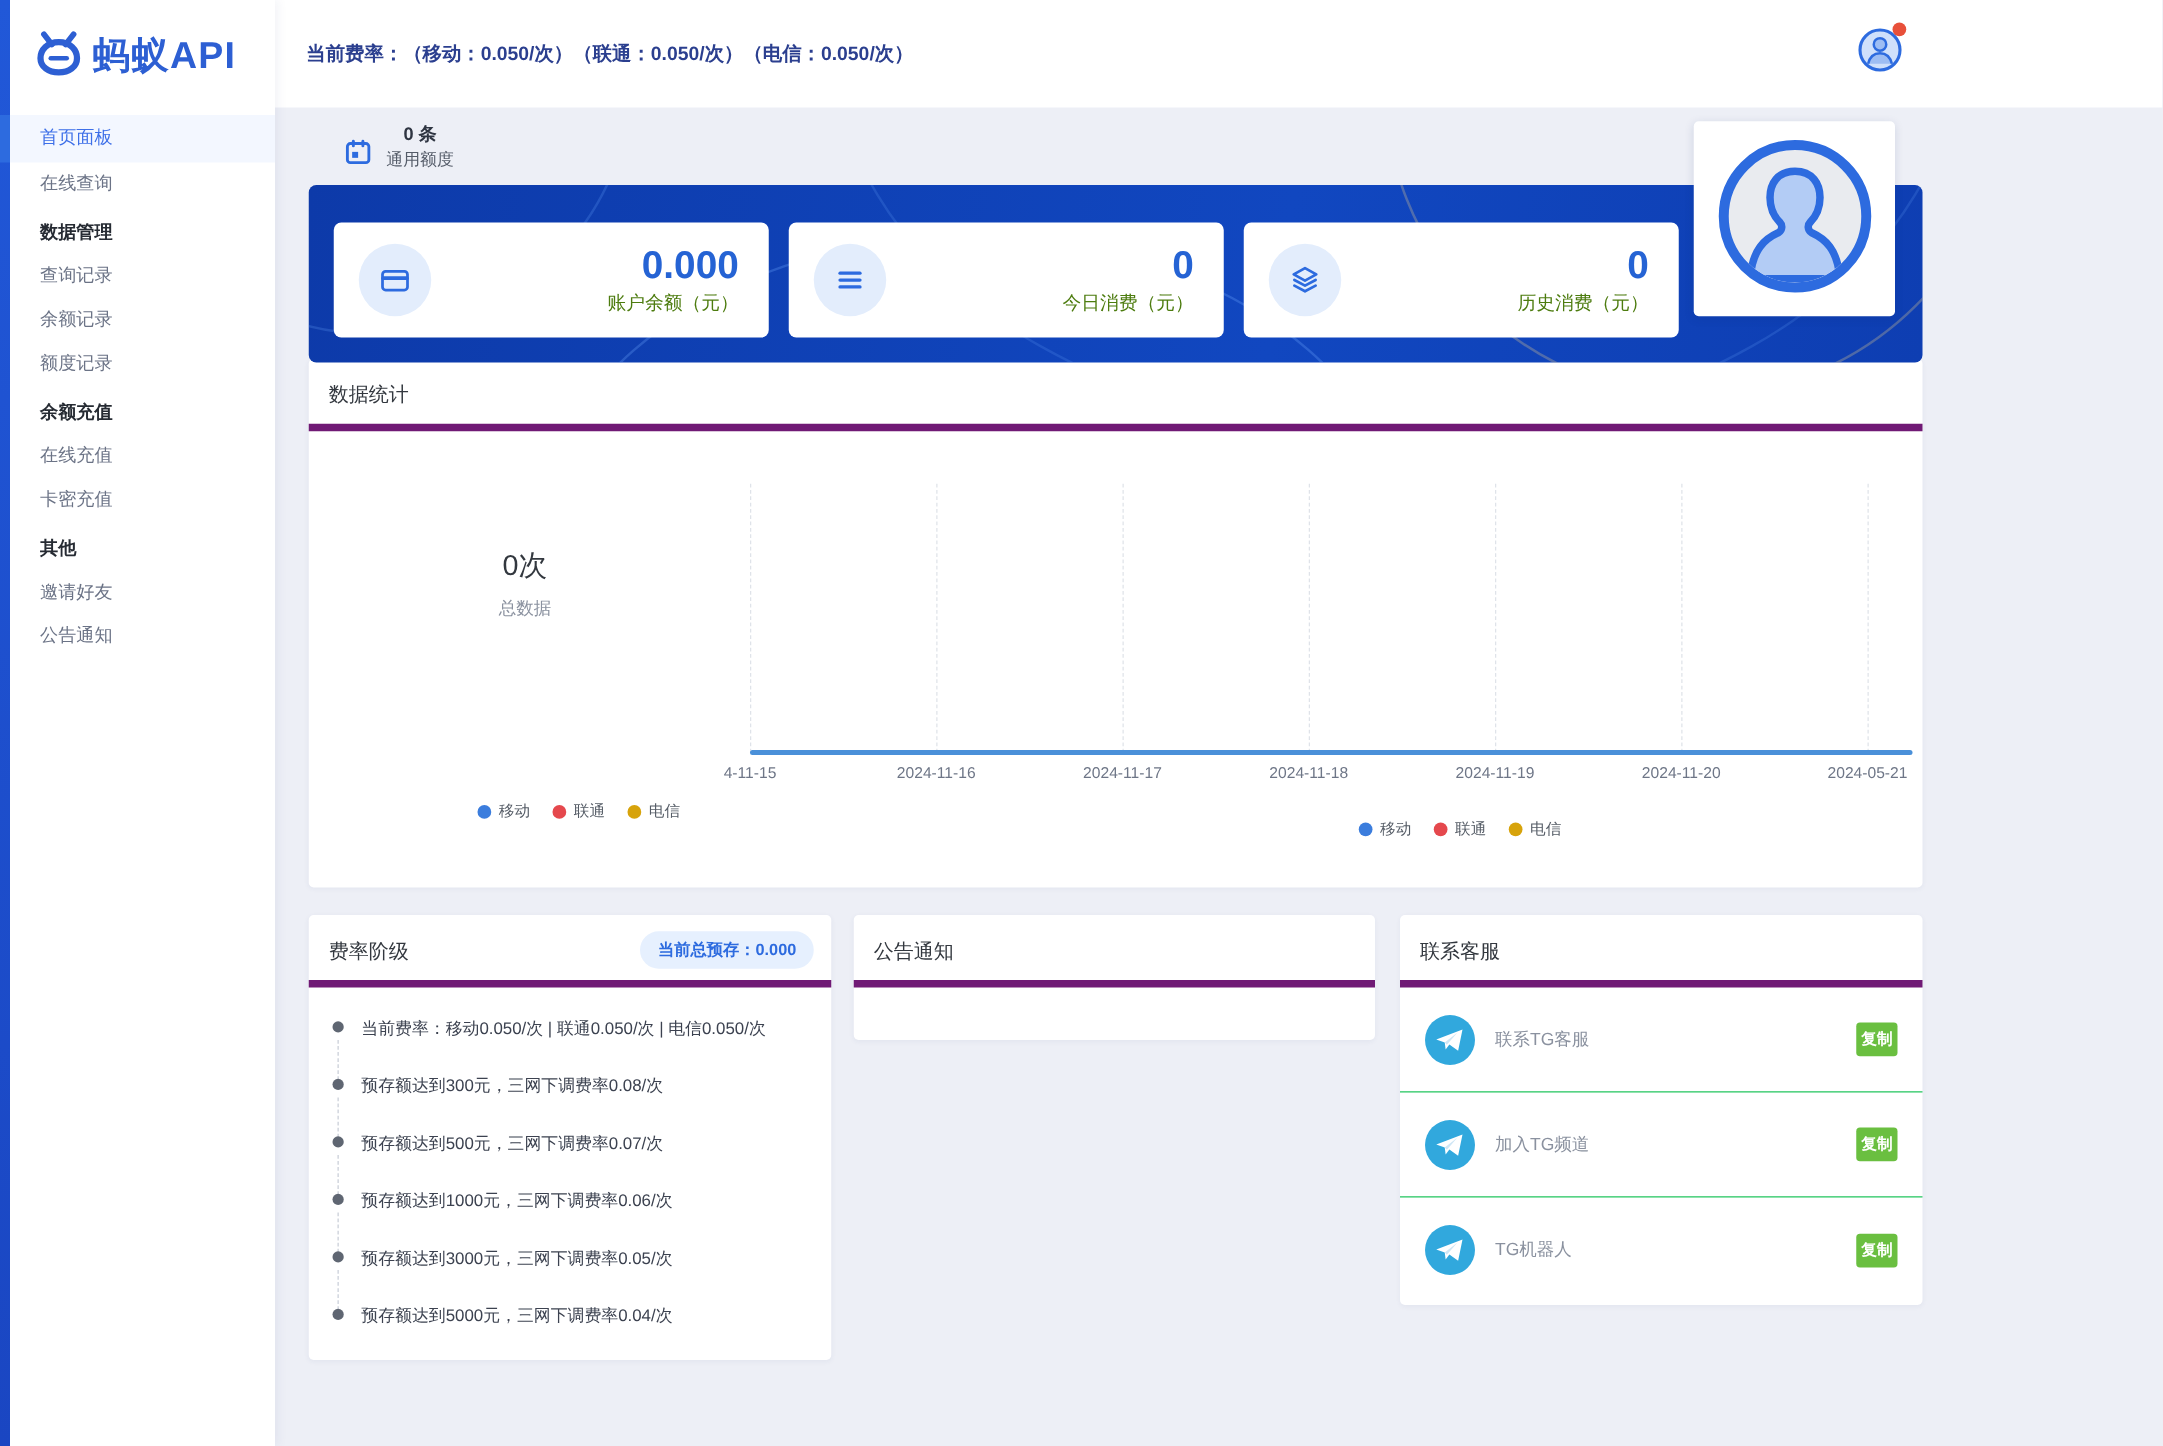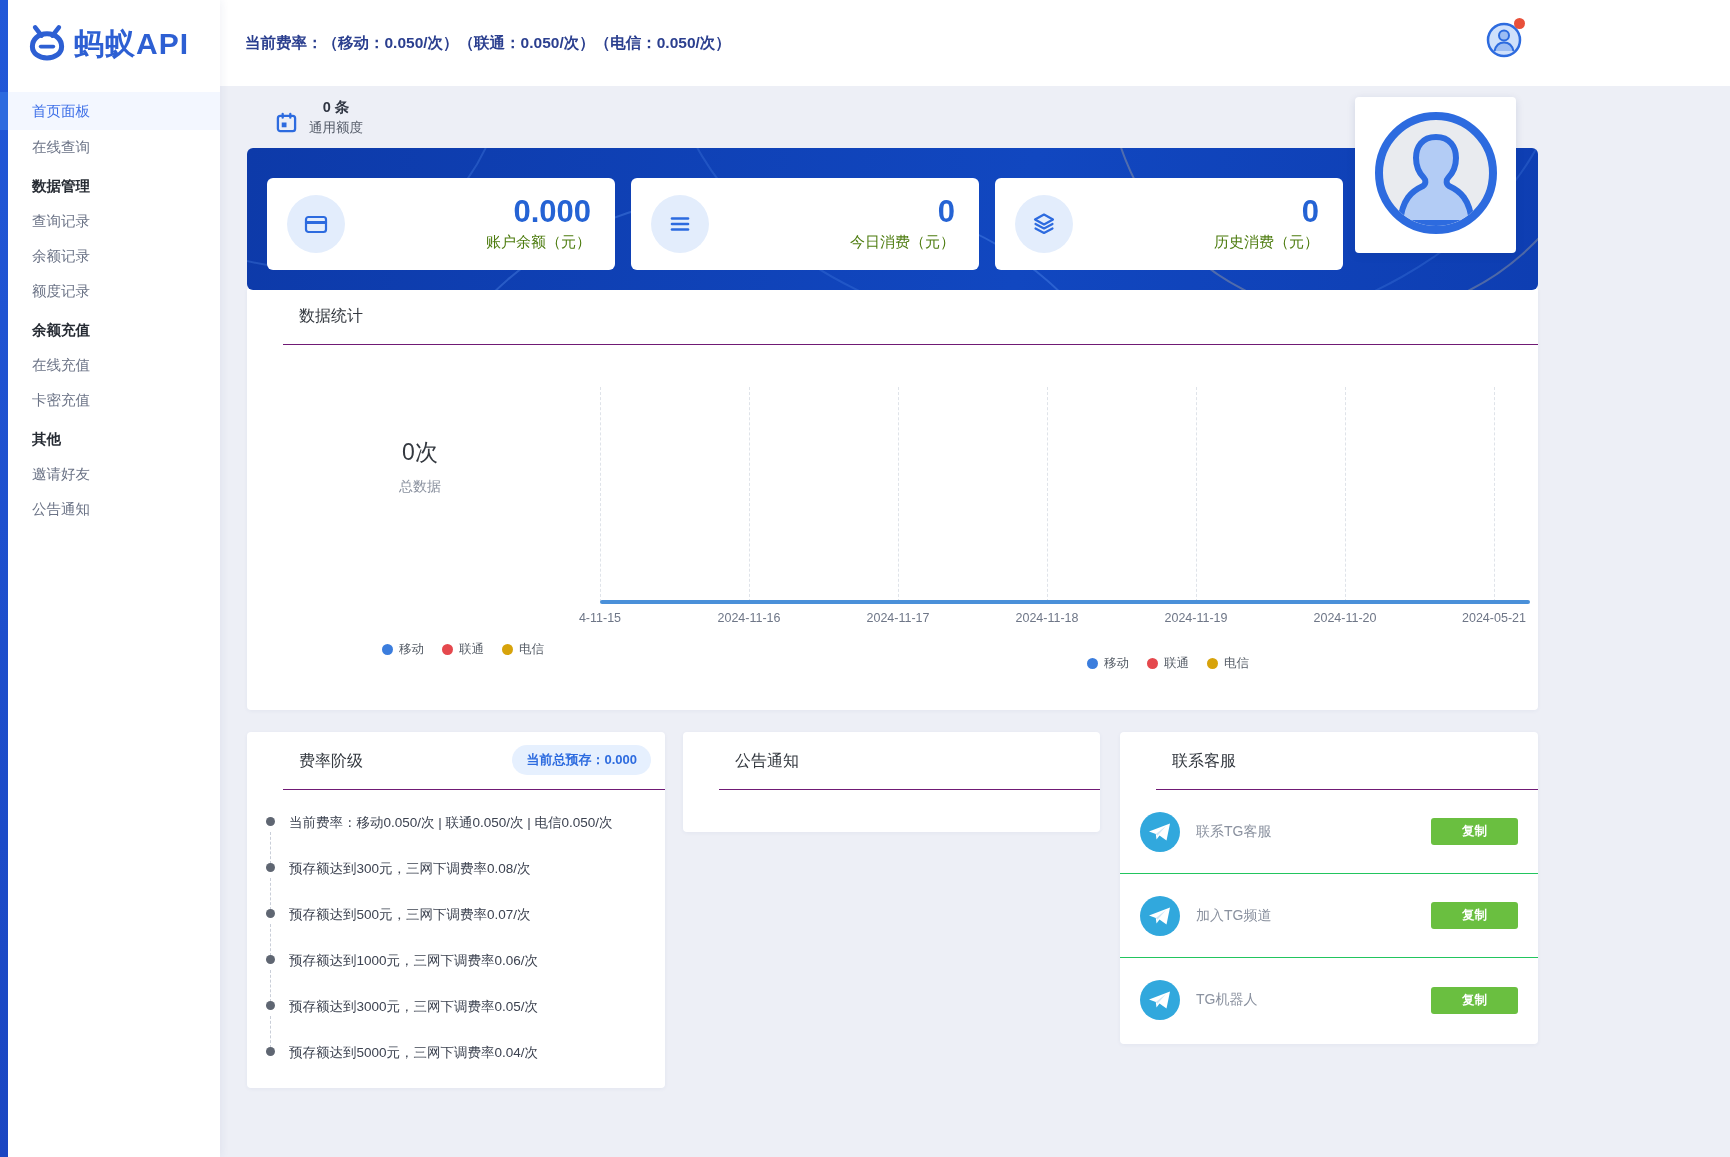--- a/index.html
+++ b/index.html
@@ -6,21 +6,21 @@
   html,body { width:1730px; height:1157px; }
   body { font-family:"Liberation Sans","DejaVu Sans",sans-serif; background:#edeff6; position:relative; overflow:hidden; }
 
   
   .sidebar { position:absolute; left:0; top:0; width:220px; height:1157px; background:#fff; z-index:20; box-shadow:2px 0 8px rgba(30,50,120,.06); }
   .side-strip { position:absolute; left:0; top:0; width:8px; height:100%; background:linear-gradient(180deg,#2158d8,#1a46c2); }
   .logo { position:absolute; left:26px; top:22px; display:flex; align-items:center; gap:6px; cursor:pointer; }
   .logo-text { font-size:30px; font-weight:800; color:#2d5fd3; letter-spacing:1px; }
   .menu { position:absolute; left:8px; top:92px; right:0; }
   .menu-item { height:35px; line-height:35px; padding-left:24px; font-size:14.5px; color:#6b7386; cursor:pointer; position:relative; }
-  .menu-item.active { height:38px; line-height:38px; background:#f3f7ff; color:#3d6fe8; }
+  .menu-item.active { height:38px; line-height:38px; background:#f3f7ff; color:#3d6fe8;font-family:Liberation Mono, monospace; }
   .menu-item.active .active-bar { position:absolute; left:-8px; top:0; width:8px; height:100%; background:#2d6bdf; }
   .menu-section { margin-top:4px; height:35px; line-height:35px; padding-left:24px; font-size:14.5px; font-weight:bold; color:#262b33; }
 
   
   .topbar { position:absolute; left:220px; top:0; width:1510px; height:86px; background:#fff; z-index:5; }
   .rates { position:absolute; left:25px; top:0; height:86px; display:flex; align-items:center; font-size:15.5px; font-weight:bold; color:#2b3f8f; }
   .user-wrap { position:absolute; right:208px; top:22px; width:36px; height:36px; cursor:pointer; }
   .user-dot { position:absolute; right:-3px; top:-4px; width:11px; height:11px; border-radius:50%; background:#e8503a; }
 
   
@@ -42,21 +42,21 @@
   .stat-card { width:348px; height:92px; background:#fff; border-radius:6px; display:flex; align-items:center; padding:0 24px 0 20px; }
   .icon-circle { width:58px; height:58px; border-radius:50%; background:#e3edfc; display:flex; align-items:center; justify-content:center; flex:0 0 auto; }
   .stat-right { margin-left:auto; text-align:right; }
   .stat-value { font-size:31px; font-weight:bold; color:#2563d4; line-height:1.05; }
   .stat-label { font-size:15px; color:#4d7c0f; margin-top:5px; }
 
   .avatar-card { position:absolute; left:1135px; top:11px; width:161px; height:156px; background:#fff; border-radius:4px; box-shadow:0 2px 8px rgba(20,40,100,.12); display:flex; align-items:center; justify-content:center; z-index:3; }
 
   
   .panel { position:absolute; background:#fff; border-radius:4px; box-shadow:0 1px 4px rgba(30,50,120,.05); }
-  .panel-head { position:relative; height:58px; border-bottom:1px solid #701a75;margin-left:36px; }
+  .panel-head { position:relative; height:58px; border-bottom:6px solid #701a75; }
   .panel-title { position:absolute; left:16px; top:19px; font-size:16px; color:#33383f; }
   .chart-panel { left:27px; top:201px; width:1291px; height:423px; }
   .chart-total { position:absolute; left:128px; top:150px; width:90px; text-align:center; }
   .chart-total-value { font-size:23px; color:#33383f; }
   .chart-total-label { font-size:14px; color:#8a919f; margin-top:10px; }
   .gridline { position:absolute; top:100px; height:215px; width:0; border-left:1px dashed #dfe3e9; }
   .zero-line { position:absolute; left:353px; top:313px; width:930px; height:4px; background:#4a90d9; border-radius:2px; }
   .x-label { position:absolute; top:324px; width:120px; margin-left:-60px; text-align:center; font-size:12.5px; color:#6e7687; }
   .legend { position:absolute; display:flex; gap:18px; align-items:center; }
   .legend-item { display:flex; align-items:center; gap:6px; font-size:12.5px; color:#555c66; cursor:pointer; }
@@ -74,21 +74,21 @@
 
   
   .notice-panel { left:463px; top:646px; width:417px; height:100px; }
 
   
   .contact-panel { left:900px; top:646px; width:418px; height:312px; }
   .contact-row { height:84px; display:flex; align-items:center; padding:0 20px; border-bottom:1px solid #22c55e; }
   .contact-row:last-child { border-bottom:none; }
   .tg-circle { width:40px; height:40px; flex:0 0 auto; }
   .contact-label { margin-left:16px; font-size:14px; color:#8a919f; }
-  .copy-btn { margin-left:auto; background:#6abf40; color:#fff; font-size:12.5px; font-weight:bold; border:none; border-radius:3px; padding:5px 31px; cursor:pointer; }
+  .copy-btn { margin-left:auto; background:#6abf40; color:#fff; font-size:12.5px; font-weight:bold; border:none; border-radius:3px; padding:5px 4px; cursor:pointer; }
 </style>
 </head>
 <body>
 
 <div class="sidebar">
   <div class="side-strip"></div>
   <div class="logo">
     <span>
       <svg width="42" height="40" viewBox="0 0 46 42" fill="none" stroke="#2d5fd3" stroke-width="5" stroke-linecap="round">
         <path d="M10 5 L17 14"></path>

